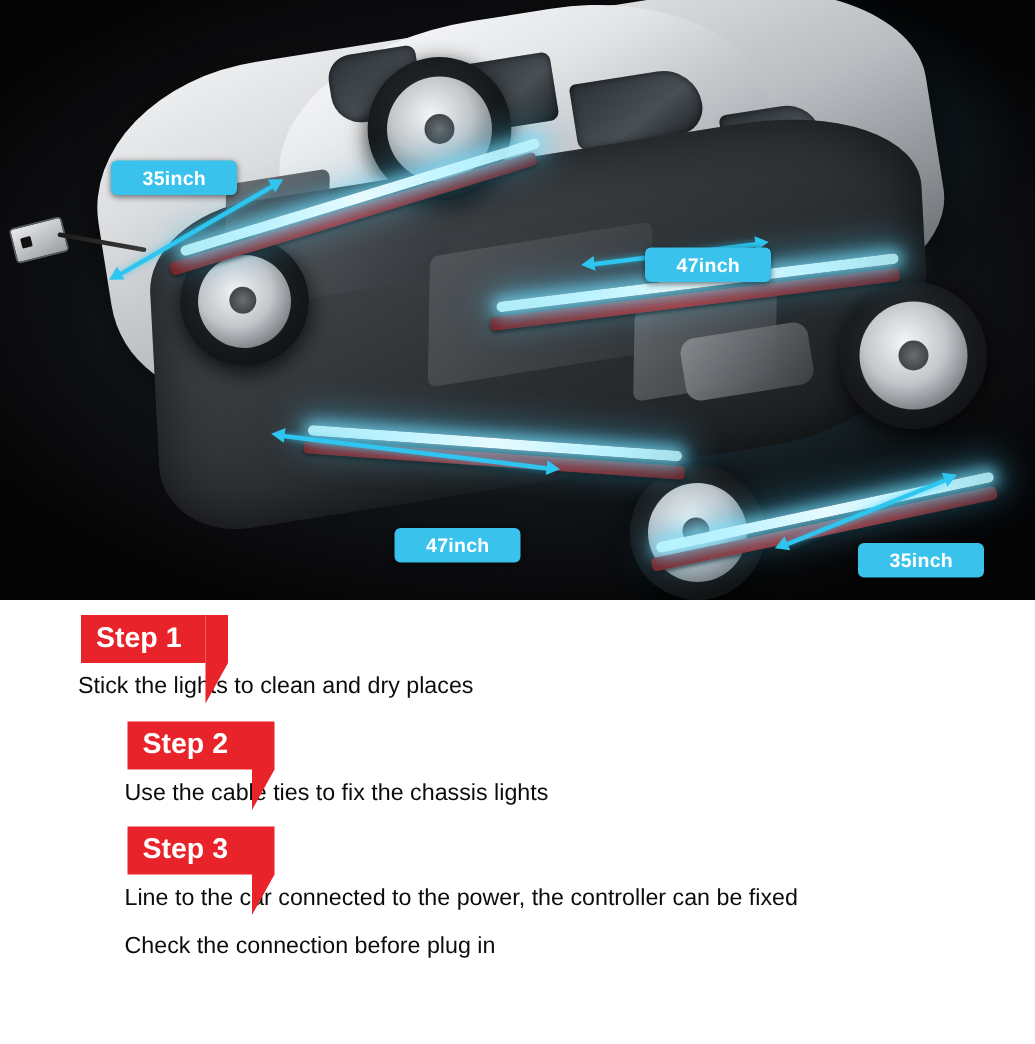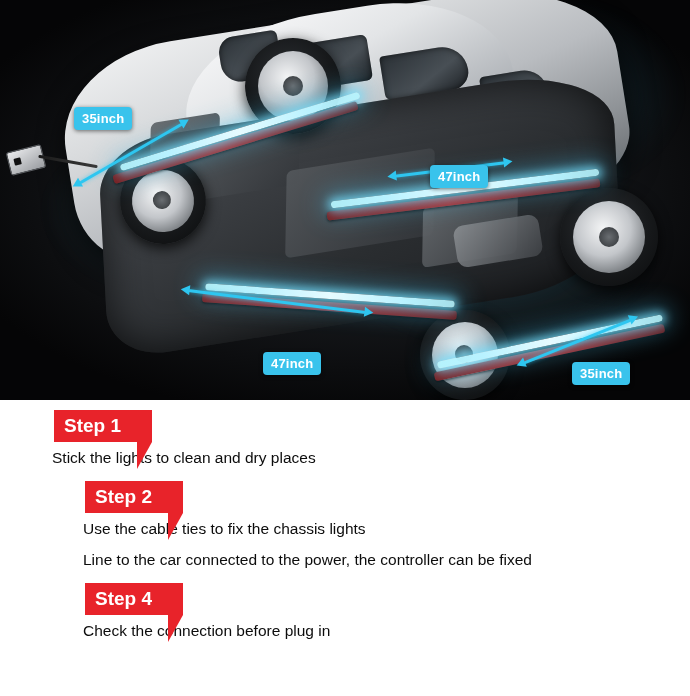--- a/index.html
+++ b/index.html
@@ -234,21 +234,21 @@
   .m-b { left: 395px; top: 168px; width: 110px; transform: rotate(-7deg); }
   .m-c { left: 188px; top: 300px; width: 178px; transform: rotate(7deg); }
   .m-d { left: 520px; top: 340px; width: 115px; transform: rotate(-22deg); }
 
   .meas-label {
     position: absolute;
     background: #39c3ec;
     color: #ffffff;
     font-size: 13px;
     font-weight: 700;
-    padding: 4px 8px;
+    padding: 4px 21px;
     border-radius: 4px;
     letter-spacing: .2px;
     white-space: nowrap;
     box-shadow: 0 1px 4px rgba(0,0,0,0.55);
   }
   .lbl-a { left: 74px;  top: 107px; }
   .lbl-b { left: 430px; top: 165px; }
   .lbl-c { left: 263px; top: 352px; }
   .lbl-d { left: 572px; top: 362px; }
 
@@ -370,22 +370,22 @@
       <div class="step-banner">Step 1</div>
       <div class="step-desc">Stick the lights to clean and dry places</div>
     </div>
 
     <div class="step-block s2">
       <div class="step-banner">Step 2</div>
       <div class="step-desc">Use the cable ties to fix the chassis lights</div>
     </div>
 
     <div class="step-block s3">
+      <div class="step-banner">Step 3</div>
       <div class="step-desc">Line to the car connected to the power, the controller can be fixed</div>
     </div>
 
     <div class="step-block s4">
-      <div class="step-banner">Step 4</div>
       <div class="step-desc">Check the connection before plug in</div>
     </div>
 
   </div>
 </div>
 
 </body></html>

